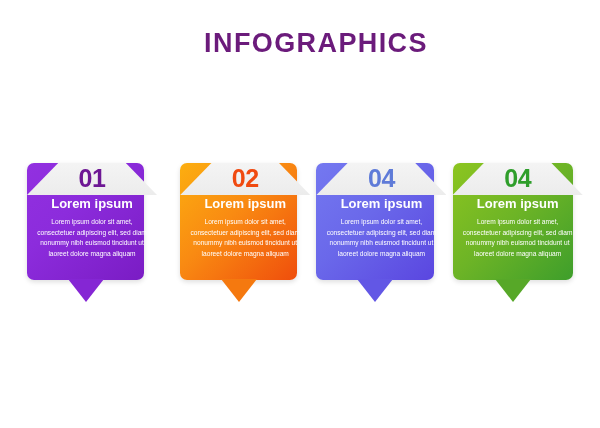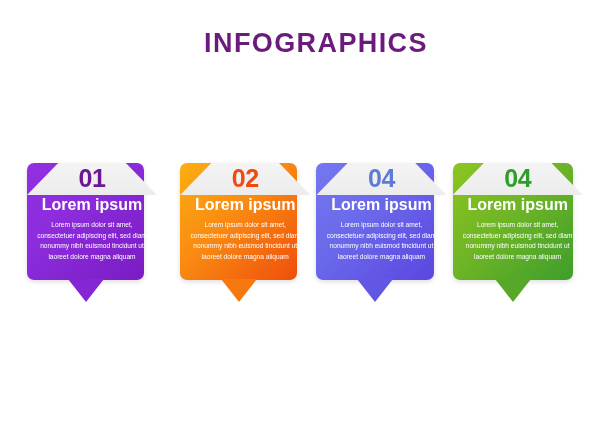--- a/index.html
+++ b/index.html
@@ -114,21 +114,21 @@
   
   .card-body {
     position: absolute;
     top: 34px;
     left: 5px;
     width: 120px;
     text-align: center;
   }
   .card-title {
     font-family: "Liberation Sans", sans-serif;
-    font-size: 16px;
+    font-size: 13px;
     font-weight: bold;
     color: #ffffff;
     line-height: 1;
     margin: 0 0 7px 0;
   }
   .card-text {
     font-family: "Liberation Sans", sans-serif;
     font-size: 6.6px;
     font-weight: normal;
     color: #ffffff;

